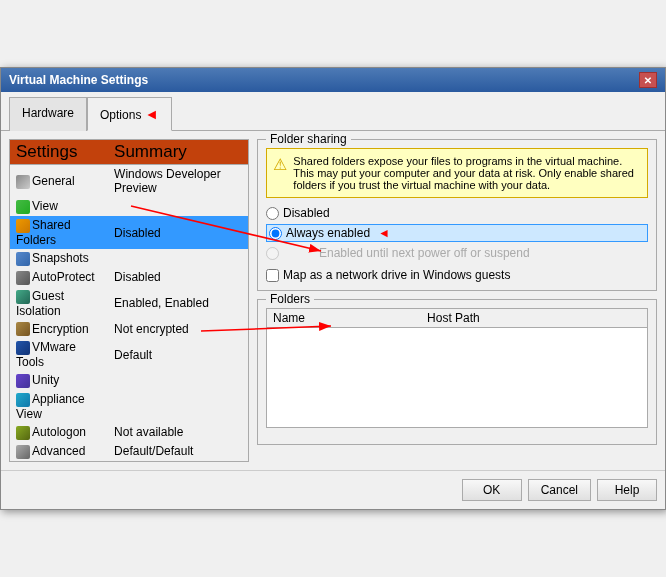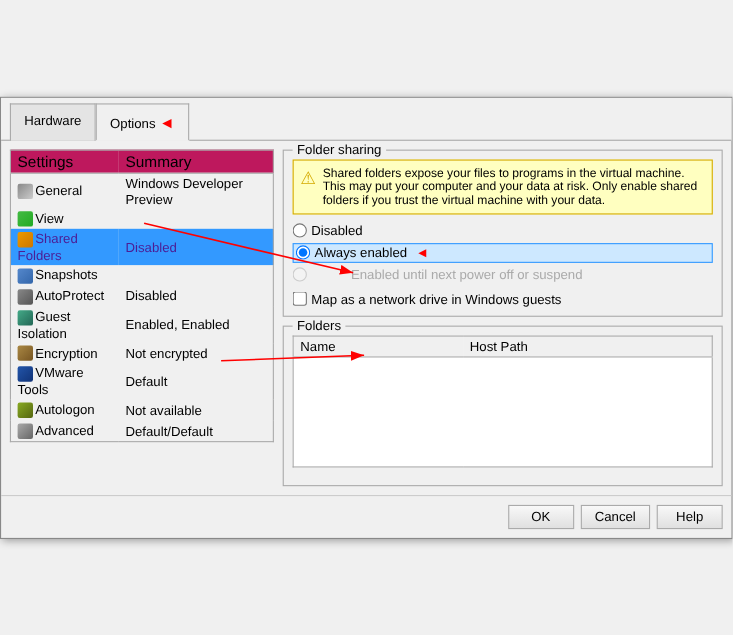--- a/index.html
+++ b/index.html
@@ -69,38 +69,38 @@
     .left-panel {
       width: 240px;
       flex-shrink: 0;
     }
     .settings-table {
       width: 100%;
       border-collapse: collapse;
       border: 1px solid #aaa;
     }
     .settings-table th {
-      background: #be185d;
+      background: #c2410c;
       padding: 2px 6px;
       text-align: left;
       font-weight: normal;
       border-bottom: 1px solid #aaa;
-      font-size: 14px;
+      font-size: 17px;
     }
     .settings-table td {
       padding: 2px 6px;
       vertical-align: middle;
       font-size: 12px;
     }
     .settings-table tr {
       cursor: pointer;
     }
     .settings-table tr.selected {
       background: #3399ff;
-      color: #4c1d95;
+      color: #000000;
       margin-top: 28px;
     }
     .right-panel {
       flex: 1;
     }
     .folder-sharing-group {
       border: 1px solid #aaa;
       padding: 8px;
       margin-bottom: 8px;
       position: relative;
@@ -226,20 +226,26 @@
     .ico-uni { background: linear-gradient(135deg, #6644cc, #443399); }
     .ico-app { background: linear-gradient(135deg, #22aacc, #1177aa); }
     .ico-alo { background: linear-gradient(135deg, #88aa22, #556611); }
     .ico-adv { background: linear-gradient(135deg, #aaaaaa, #666666); }
   </style>
 </head>
 <body>
 
 <div class="window">
 
+  <div class="title-bar">
+    <span class="title-bar-title">Virtual Machine Settings</span>
+    <div class="title-bar-controls">
+      <div class="title-btn">✕</div>
+    </div>
+  </div>
 
   <div class="tab-bar">
     <div class="tab">
       <span>Hardware</span>
     </div>
     <div class="tab active">
       <span>Options</span>
       <span style="color:red; font-weight:bold; font-size:14px;">◄</span>
     </div>
   </div>
@@ -279,20 +285,28 @@
               <td><span class="ico ico-gue"></span><span>Guest Isolation</span></td>
               <td>Enabled, Enabled</td>
             </tr>
             <tr>
               <td><span class="ico ico-enc"></span><span>Encryption</span></td>
               <td>Not encrypted</td>
             </tr>
             <tr>
               <td><span class="ico ico-vmw"></span><span>VMware Tools</span></td>
               <td>Default</td>
+            </tr>
+            <tr>
+              <td><span class="ico ico-uni"></span><span>Unity</span></td>
+              <td></td>
+            </tr>
+            <tr>
+              <td><span class="ico ico-app"></span><span>Appliance View</span></td>
+              <td></td>
             </tr>
             <tr>
               <td><span class="ico ico-alo"></span><span>Autologon</span></td>
               <td>Not available</td>
             </tr>
             <tr>
               <td><span class="ico ico-adv"></span><span>Advanced</span></td>
               <td>Default/Default</td>
             </tr>
           </tbody>

